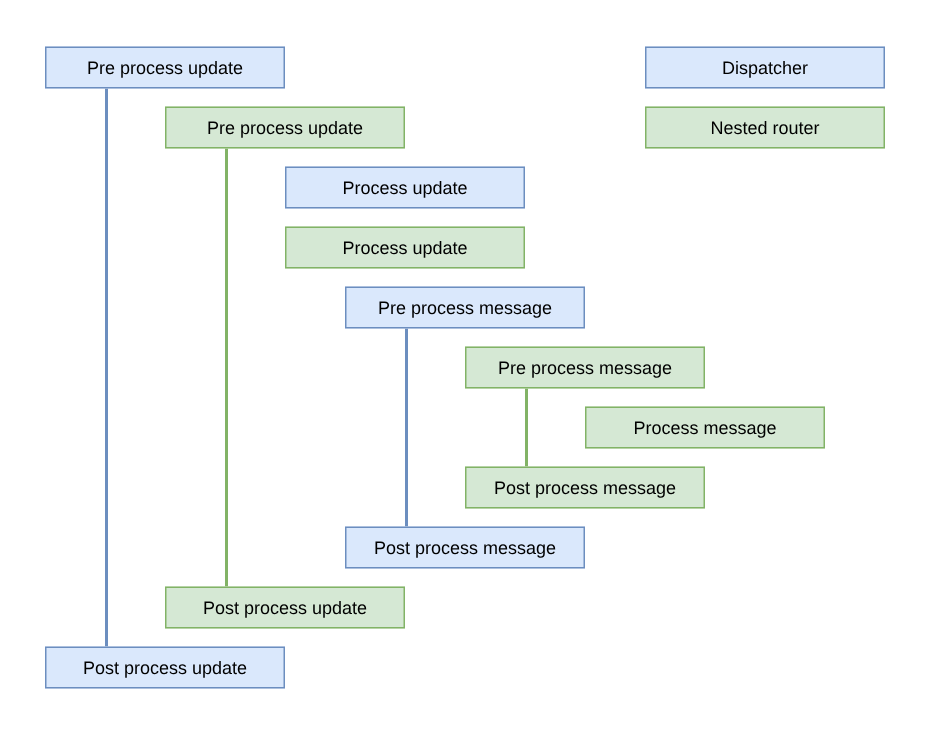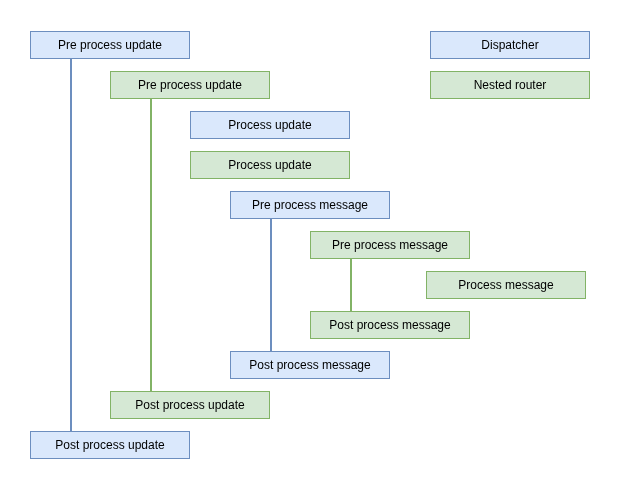--- a/index.html
+++ b/index.html
@@ -49,20 +49,20 @@
     <div class="connector dispatcher" style="left: 70px; top: 59px; height: 372px;"></div>
     <div class="connector router" style="left: 150px; top: 99px; height: 292px;"></div>
     <div class="connector dispatcher" style="left: 270px; top: 219px; height: 132px;"></div>
     <div class="connector router" style="left: 350px; top: 259px; height: 52px;"></div>
     <div class="node dispatcher" style="left: 30px; top: 31px; width: 160px; height: 28px;">Pre process update</div>
     <div class="node router" style="left: 110px; top: 71px; width: 160px; height: 28px;">Pre process update</div>
     <div class="node dispatcher" style="left: 190px; top: 111px; width: 160px; height: 28px;">Process update</div>
     <div class="node router" style="left: 190px; top: 151px; width: 160px; height: 28px;">Process update</div>
     <div class="node dispatcher" style="left: 230px; top: 191px; width: 160px; height: 28px;">Pre process message</div>
     <div class="node router" style="left: 310px; top: 231px; width: 160px; height: 28px;">Pre process message</div>
-    <div class="node router" style="left: 390px; top: 271px; width: 160px; height: 28px; margin-left: 36px;">Process message</div>
+    <div class="node router" style="left: 390px; top: 271px; width: 160px; height: 28px;">Process message</div>
     <div class="node router" style="left: 310px; top: 311px; width: 160px; height: 28px;">Post process message</div>
     <div class="node dispatcher" style="left: 230px; top: 351px; width: 160px; height: 28px;">Post process message</div>
     <div class="node router" style="left: 110px; top: 391px; width: 160px; height: 28px;">Post process update</div>
     <div class="node dispatcher" style="left: 30px; top: 431px; width: 160px; height: 28px;">Post process update</div>
     <div class="node router" style="left: 430px; top: 71px; width: 160px; height: 28px;">Nested router</div>
     <div class="node dispatcher" style="left: 430px; top: 31px; width: 160px; height: 28px;">Dispatcher</div>
   </div>
 
 </body></html>

